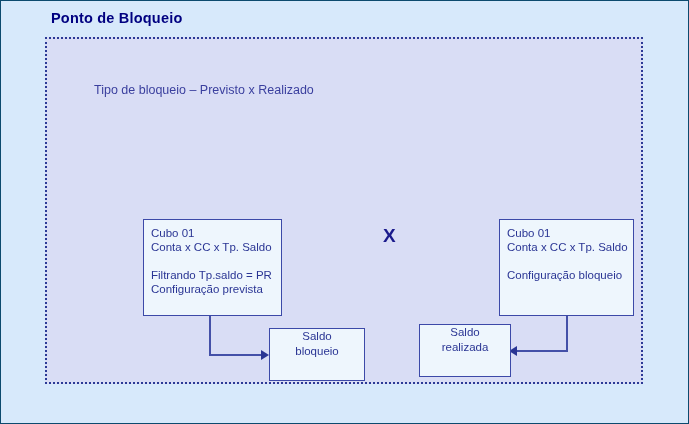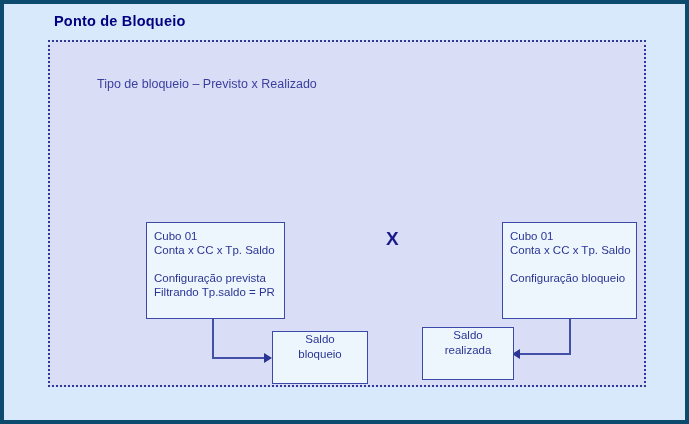--- a/index.html
+++ b/index.html
@@ -10,21 +10,21 @@
   body {
     font-family: "Liberation Sans", sans-serif;
   }
 
   .slide {
     position: relative;
     width: 689px;
     height: 424px;
     box-sizing: border-box;
     background: #d7e9fb;
-    border: 4px solid #0c4a6e;
+    border: 1px solid #0c4a6e;
     overflow: hidden;
   }
 
   .slide-title {
     position: absolute;
     left: 50px;
     top: 9px;
     font-size: 14.5px;
     font-weight: bold;
     color: #000080;
@@ -39,21 +39,21 @@
     width: 598px;
     height: 347px;
     box-sizing: border-box;
     background: #d9ddf5;
     border: 2px dotted #2b3a96;
   }
 
   .panel-subtitle {
     position: absolute;
     left: 47px;
-    top: 35px;
+    top: 44px;
     font-size: 12.5px;
     color: #3a3f9e;
     white-space: nowrap;
   }
 
   
   .node {
     position: absolute;
     box-sizing: border-box;
     background: #eef6fd;
@@ -148,22 +148,22 @@
     <div class="arrow arrow-right"></div>
 
     <div class="conn conn-v conn-right-v"></div>
     <div class="conn conn-h conn-right-h"></div>
     <div class="arrow arrow-left"></div>
 
     <div class="node cube-box node-cubo-previsto">
       <div class="line">Cubo 01</div>
       <div class="line">Conta x CC x Tp. Saldo</div>
       <div class="spacer"></div>
+      <div class="line">Filtrando Tp.saldo = PR</div>
       <div class="line">Configuração prevista</div>
-      <div class="line">Filtrando Tp.saldo = PR</div>
     </div>
 
     <div class="node cube-box node-cubo-realizado">
       <div class="line">Cubo 01</div>
       <div class="line">Conta x CC x Tp. Saldo</div>
       <div class="spacer"></div>
       <div class="line">Configuração bloqueio</div>
     </div>
 
     <div class="node saldo-box node-saldo-previsto">

